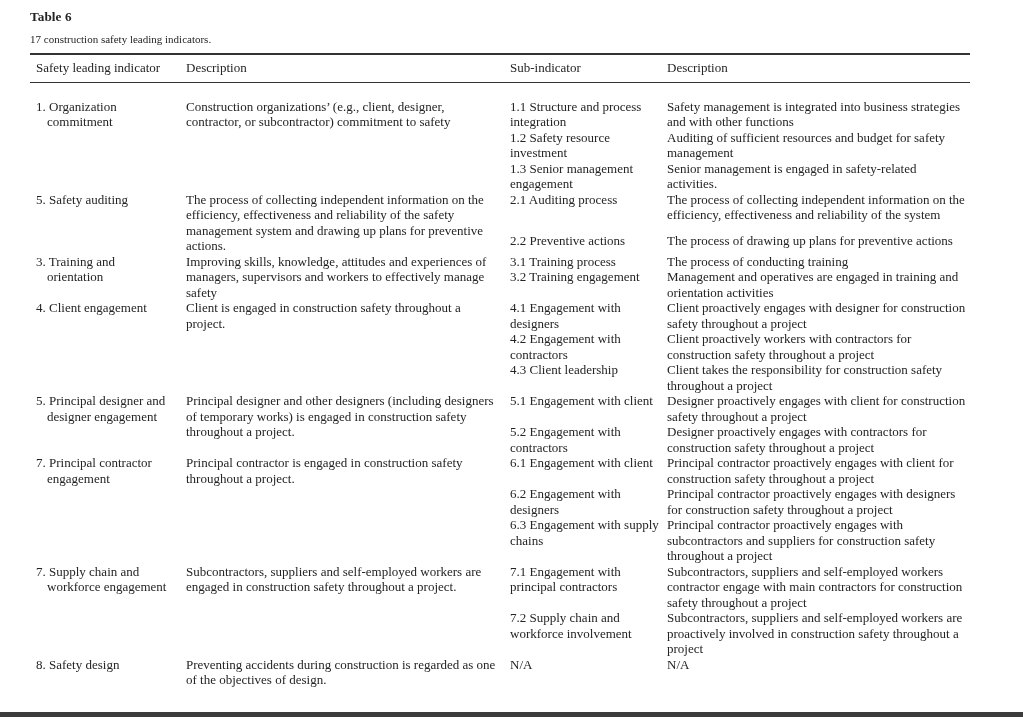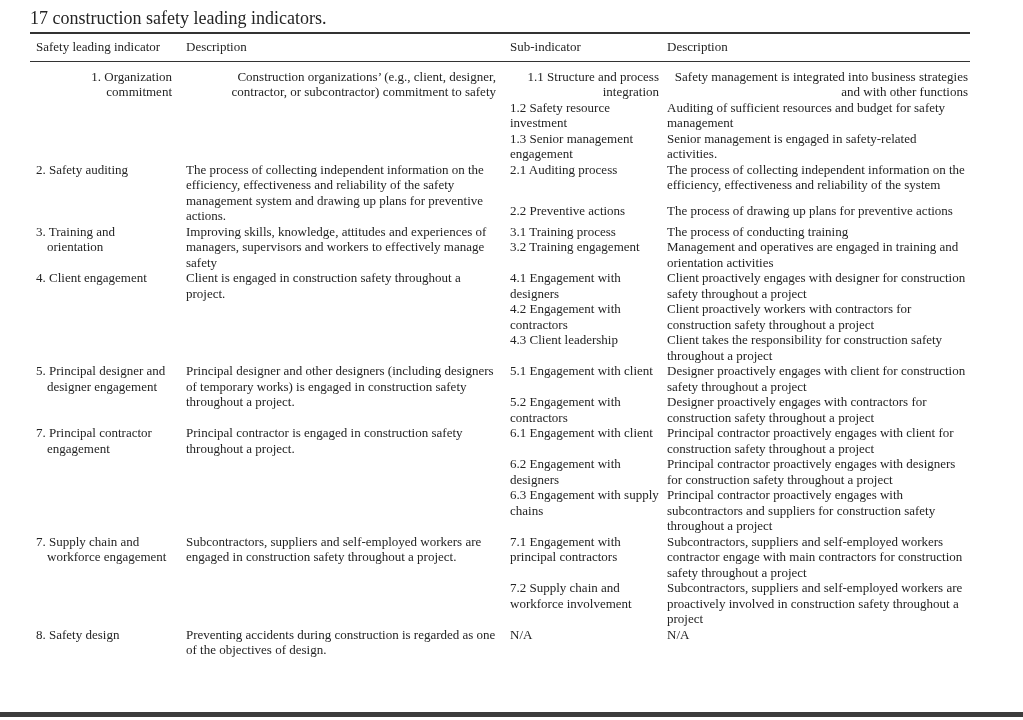--- a/index.html
+++ b/index.html
@@ -5,21 +5,21 @@
   * { margin:0; padding:0; box-sizing:border-box; }
   html,body { background:#ffffff; }
   body {
     width:1023px; height:720px; overflow:hidden;
     font-family:"Liberation Serif","DejaVu Serif",serif;
     color:#242424;
   }
   .page { position:relative; width:1023px; height:720px; overflow:hidden; background:#fff; }
   .content { padding:9px 0 0 30px; }
   .table-label { font-size:13.2px; font-weight:bold; line-height:15px; letter-spacing:0.1px; }
-  .table-caption { font-size:18px; line-height:15px; margin-top:2px; }
+  .table-caption { font-size:11px; line-height:15px; margin-top:8px; }
   table.indicators {
     border-collapse:collapse; table-layout:fixed;
     width:940px; margin-top:6px;
   }
   col.c1 { width:156px; }
   col.c2 { width:324px; }
   col.c3 { width:157px; }
   col.c4 { width:303px; }
   th, td {
     vertical-align:top; text-align:left;
@@ -27,35 +27,36 @@
     color:#242424;
   }
   thead th {
     border-top:2px solid #333333;
     border-bottom:1.4px solid #333333;
     padding:5px 0 6px 0;
     white-space:nowrap;
   }
   thead th.c1 { padding-left:6px; }
   tbody td { padding:0 0 0 0; }
-  tbody tr.first td { padding-top:7px;text-align:right; }
+  tbody tr.first td { padding-top:16px; }
   td.c1 { padding-left:17px; padding-right:14px; text-indent:-11px; }
   td.c2 { padding-right:14px; }
   td.c3 { padding-right:8px; }
   td.c4 { padding-right:2px; }
   .bottom-bar {
     position:absolute; left:0; right:0; bottom:3px; height:5px;
     background:#3c3c3c;
   }
 </style>
 </head>
 <body>
 
 <div class="page">
   <div class="content">
+    <div class="table-label">Table 6</div>
     <div class="table-caption">17 construction safety leading indicators.</div>
     <table class="indicators">
       <colgroup>
         <col class="c1">
           <col class="c2">
           <col class="c3">
           <col class="c4">
       </colgroup>
       <thead>
         <tr>
@@ -74,21 +75,21 @@
           </tr>
           <tr>
             <td class="c3">1.2 Safety resource investment</td>
             <td class="c4">Auditing of sufficient resources and budget for safety management</td>
           </tr>
           <tr>
             <td class="c3">1.3 Senior management engagement</td>
             <td class="c4">Senior management is engaged in safety-related activities.</td>
           </tr>
           <tr>
-            <td class="c1" rowspan="2">2. Safety auditing</td>
+            <td class="c1" rowspan="2">5. Safety auditing</td>
             <td class="c2" rowspan="2">The process of collecting independent information on the efficiency, effectiveness and reliability of the safety management system and drawing up plans for preventive actions.</td>
             <td class="c3">2.1 Auditing process</td>
             <td class="c4">The process of collecting independent information on the efficiency, effectiveness and reliability of the system</td>
           </tr>
           <tr>
             <td class="c3">2.2 Preventive actions</td>
             <td class="c4">The process of drawing up plans for preventive actions</td>
           </tr>
           <tr>
             <td class="c1" rowspan="2">3. Training and orientation</td>

